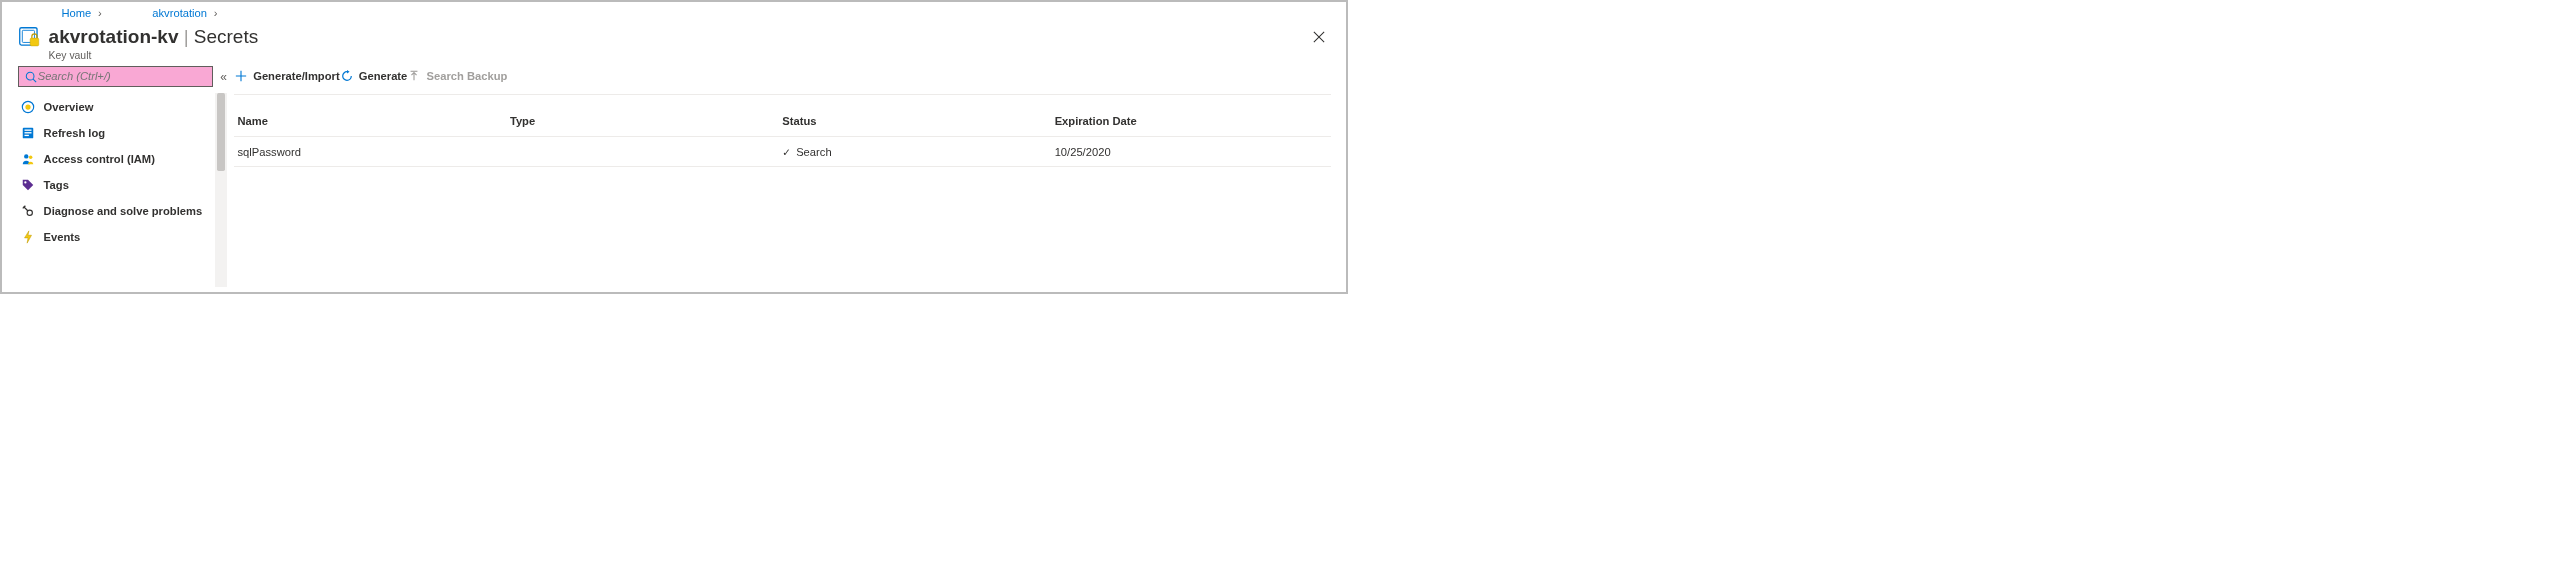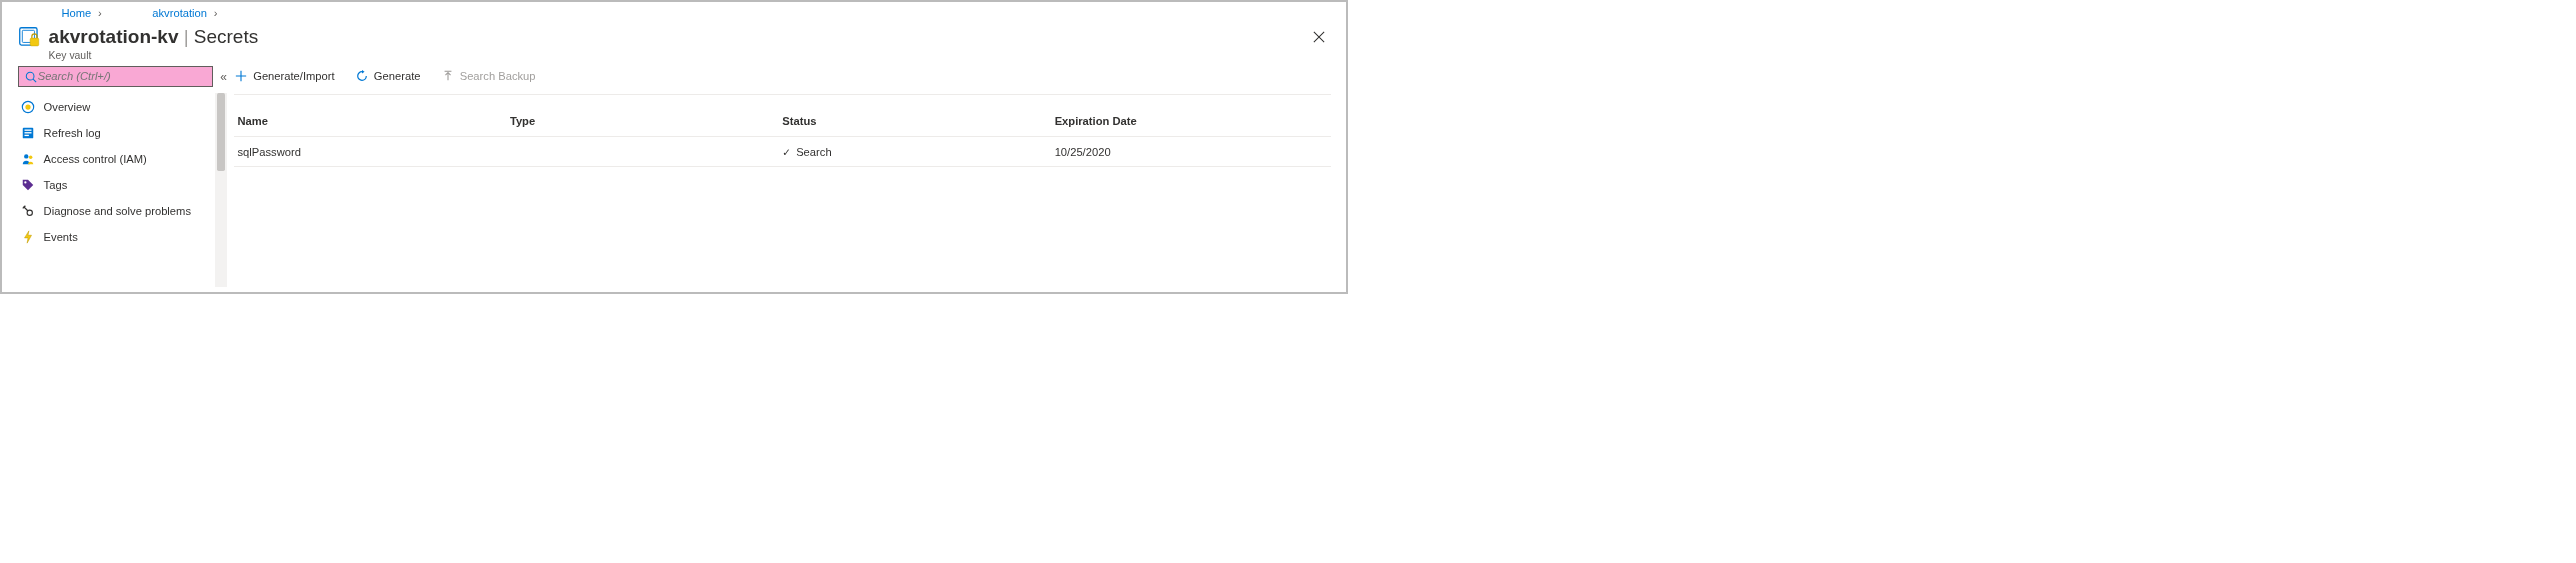--- a/index.html
+++ b/index.html
@@ -100,20 +100,21 @@
       background: transparent;
     }
     .collapse-caret {
       color: #605e5c;
       cursor: pointer;
       font-size: 12px;
     }
     .nav-list {
       list-style: none;
       margin-top: 3.5px;
+      font-weight: bold;
     }
     .nav-item {
       display: flex;
       align-items: center;
       gap: 8.6px;
       padding: 6px 3.5px;
       cursor: pointer;
       font-size: 11.2px;
       color: #323130;
     }
@@ -142,23 +143,24 @@
       background: #c8c6c4;
       border-radius: 1.7px;
     }
     .main {
       flex: 1;
       padding: 1.7px 15.5px 0 7px;
     }
     .toolbar {
       display: flex;
       align-items: flex-start;
-      gap: 20px;
+      gap: 0;
       padding: 3.5px 0 10.4px 0;
       border-bottom: 0.9px solid #edebe9;
+      font-weight: bold;
     }
     .tool-btn {
       display: flex;
       align-items: center;
       gap: 5.2px;
       cursor: pointer;
       font-size: 11.2px;
       color: #323130;
     }
     .tool-btn.disabled {

